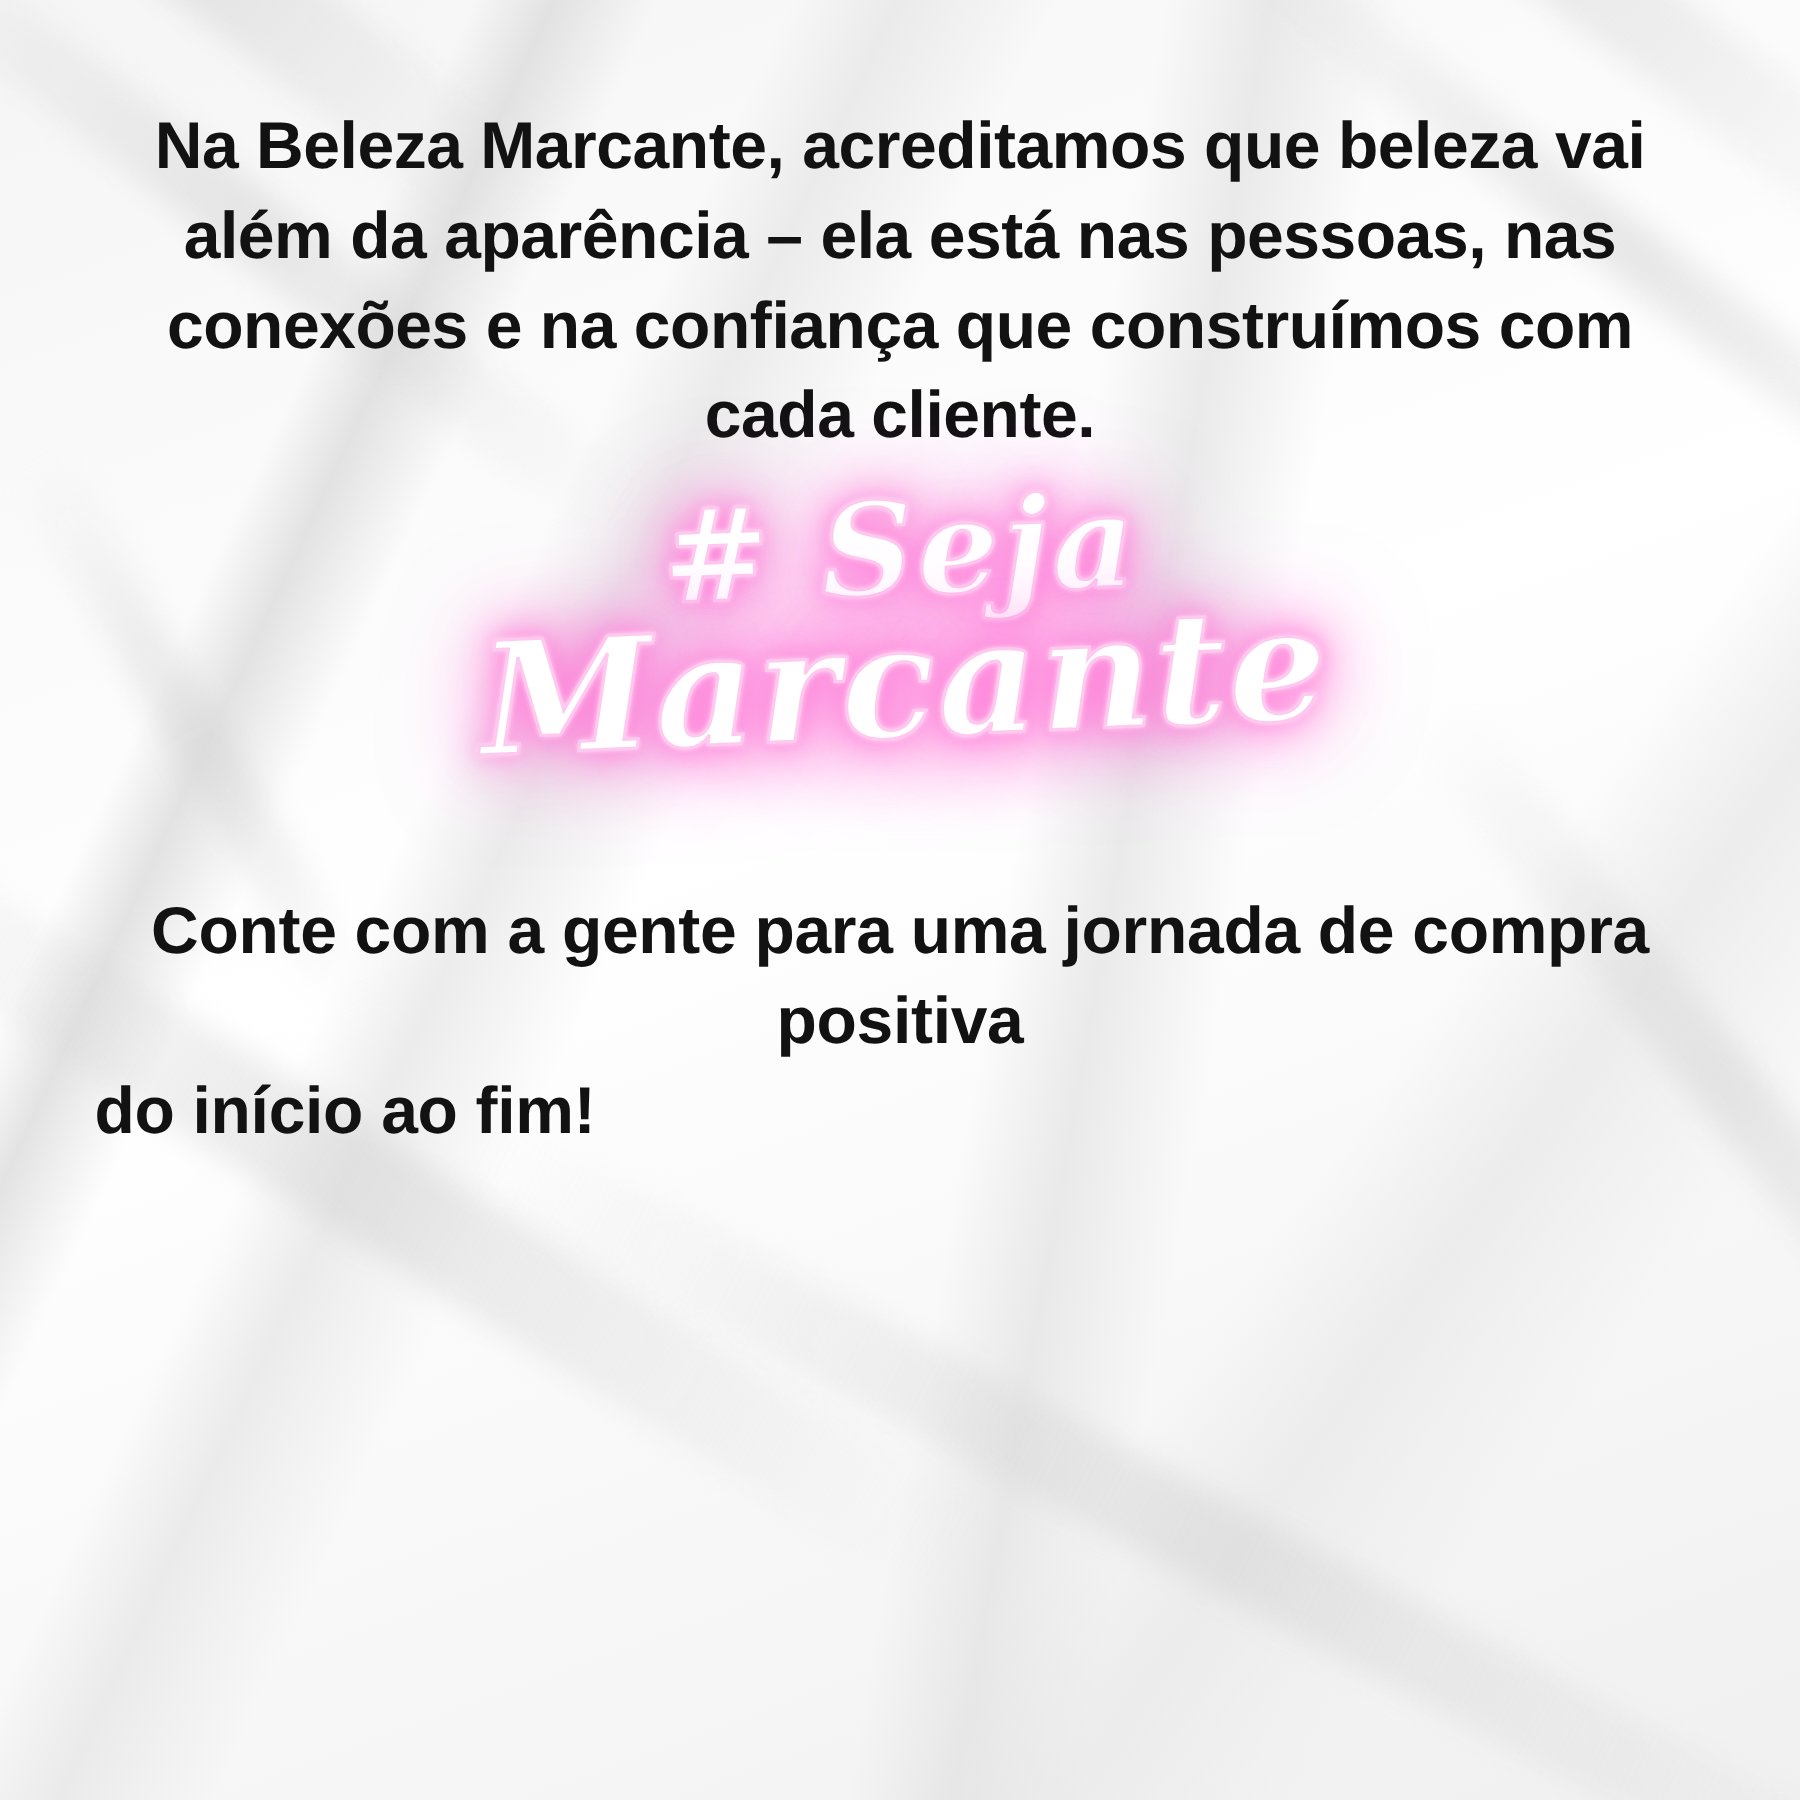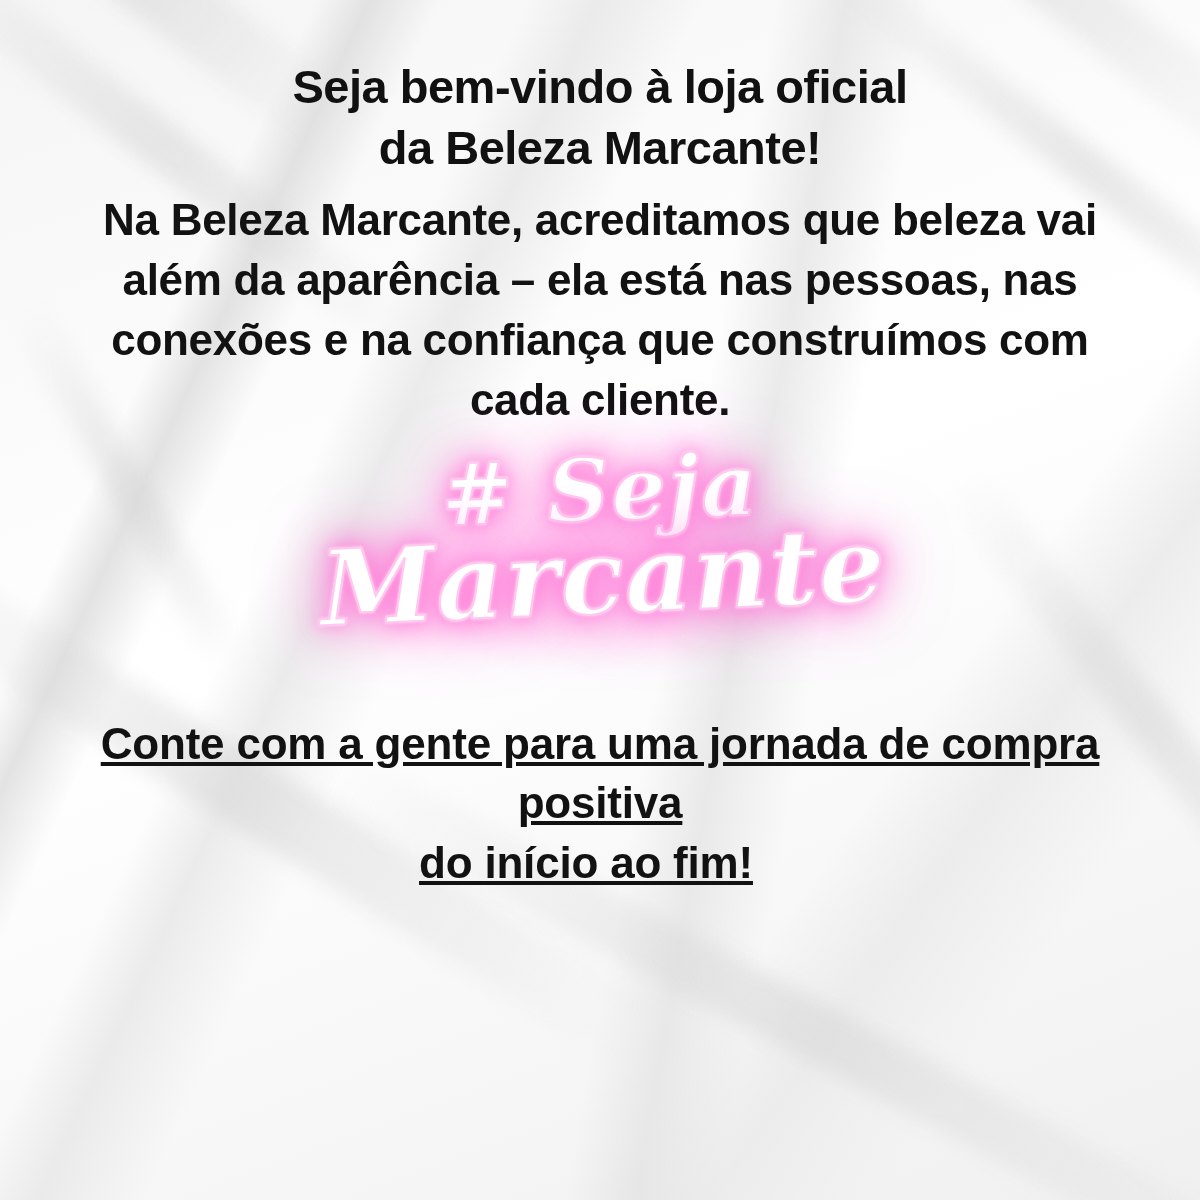--- a/index.html
+++ b/index.html
@@ -122,47 +122,43 @@
     border-radius: 50%;
     background: radial-gradient(ellipse at center, rgba(255,150,225,0.42) 0%, rgba(255,170,230,0.18) 45%, rgba(255,255,255,0) 72%);
     filter: blur(6px);
     z-index: -1;
   }
 
   .block-mission { margin-top: 14px; }
   .block-team { margin-top: 14px; }
   .block-close { margin-top: 26px; }
 
-  .para.p-close { letter-spacing: -0.2px; text-decoration: underline; }
+  .para.p-close { letter-spacing: -0.2px; }
   .p-close .last-line {
     display: block;
-    text-align: center;
+    text-align: left;
     padding-right: 28px;
   }
 </style>
 </head>
 <body>
 
 <div id="page">
 
   <div class="fold f1"></div>
   <div class="fold f2"></div>
   <div class="fold f3"></div>
   <div class="fold f4"></div>
   <div class="fold f5"></div>
   <div class="fold f6"></div>
   <div class="fold f7"></div>
   <div class="fold f8"></div>
 
   <div class="content">
 
-    <h1 class="headline">
-      <span class="l1">Seja bem-vindo à loja oficial</span>
-      <span class="l2">da Beleza Marcante!</span>
-    </h1>
 
     <p class="para p-intro">Na Beleza Marcante, acreditamos que beleza vai além da aparência – ela está nas pessoas, nas conexões e na confiança que construímos com cada cliente.</p>
 
     <div class="neon-wrap">
       <div class="neon-glow"></div>
       <div class="neon">
         <span class="line1"># Seja</span>
         <span class="line2">Marcante</span>
       </div>
     </div>

